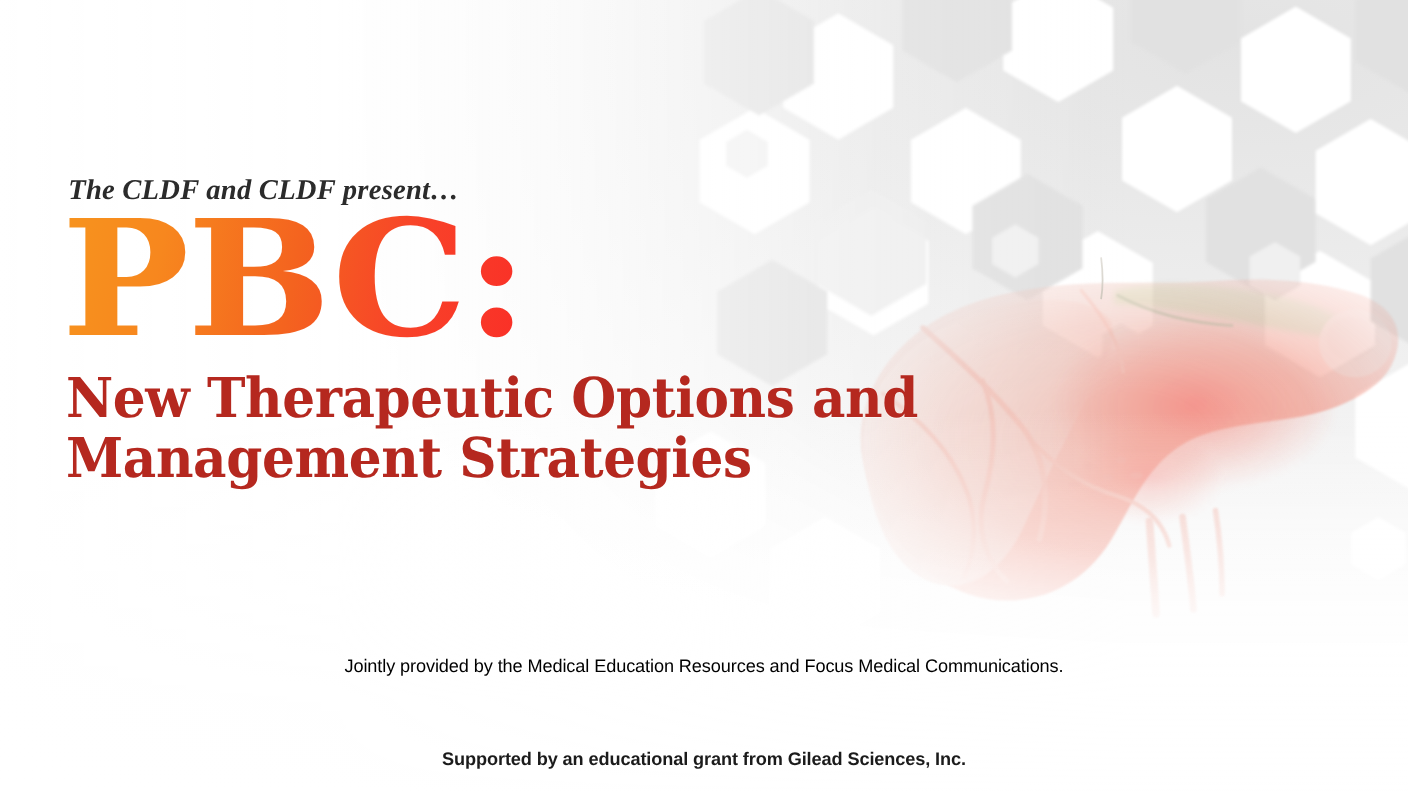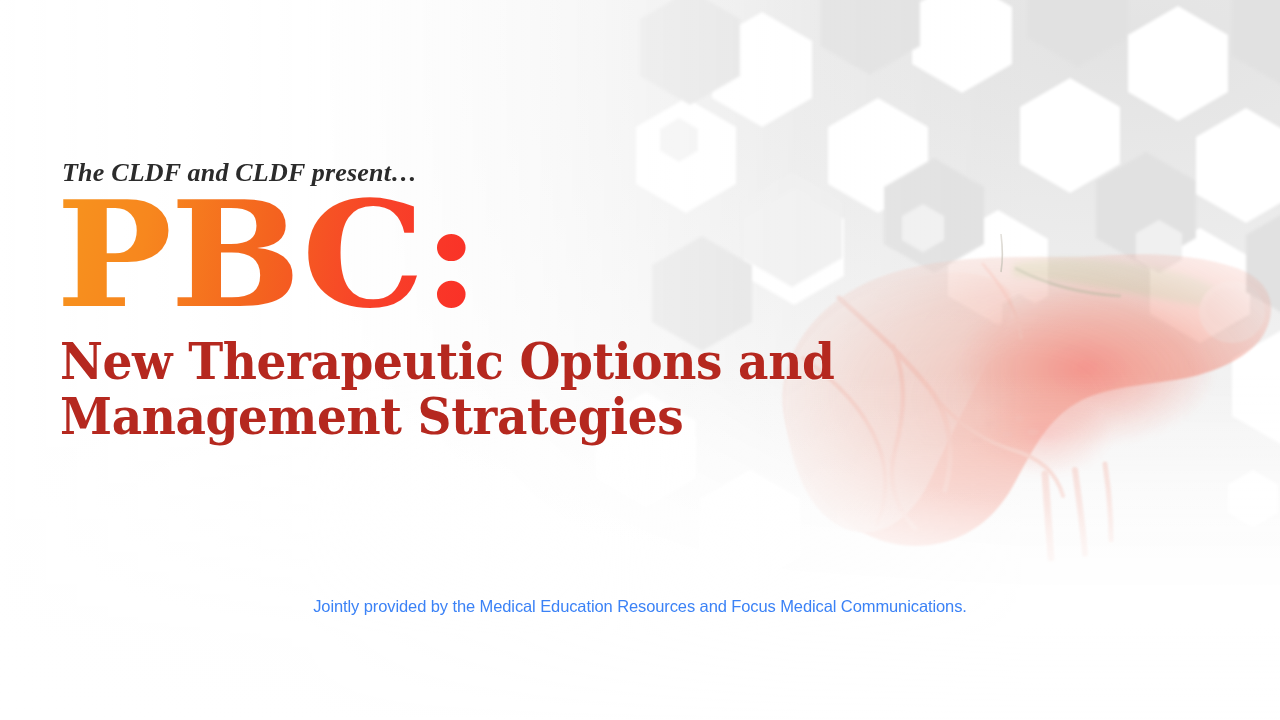--- a/index.html
+++ b/index.html
@@ -110,21 +110,21 @@
   .subtitle .line { display: block; white-space: nowrap; }
 
   .provided {
     position: absolute;
     left: 0;
     right: 0;
     top: 597px;
     text-align: center;
     font-family: "Liberation Sans", sans-serif;
     font-size: 16.5px;
-    color: #3b82f6;
+    color: #000000;
     letter-spacing: -0.1px;
   }
 
   .supported {
     position: absolute;
     left: 0;
     right: 0;
     top: 681px;
     text-align: center;
     font-family: "Liberation Sans", sans-serif;
@@ -315,14 +315,15 @@
   <div class="pbc">PBC:</div>
 
   <div class="subtitle">
     <span class="line">New Therapeutic Options and</span>
     <span class="line">Management Strategies</span>
   </div>
 
   <div class="provided">Jointly provided by the Medical Education Resources and Focus Medical Communications.</div>
 
 
+  <div class="supported">Supported by an educational grant from Gilead Sciences, Inc.</div>
 
 </div>
 
 </body></html>

